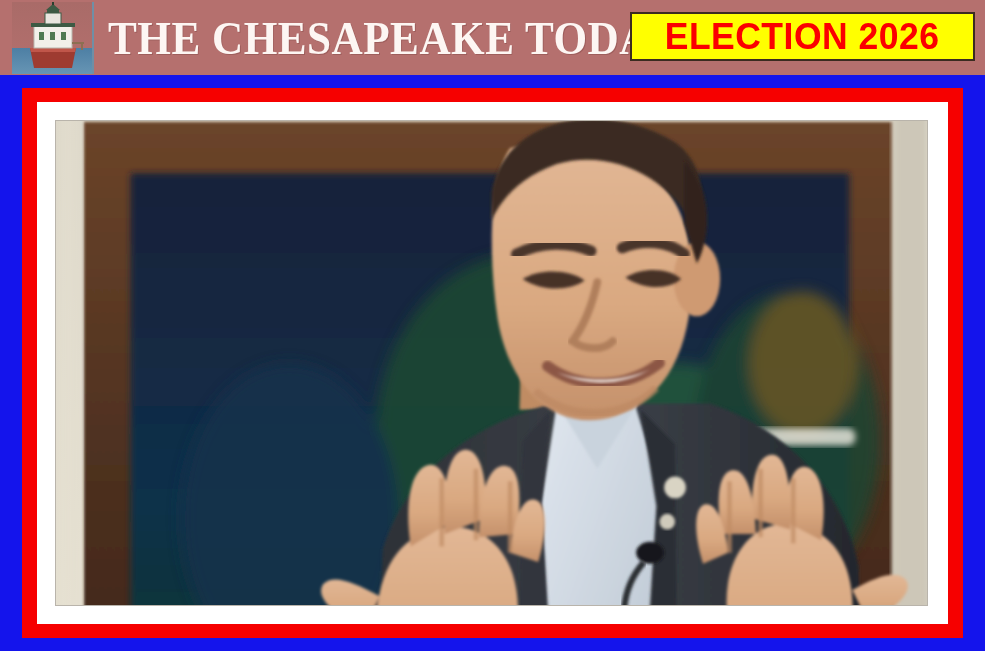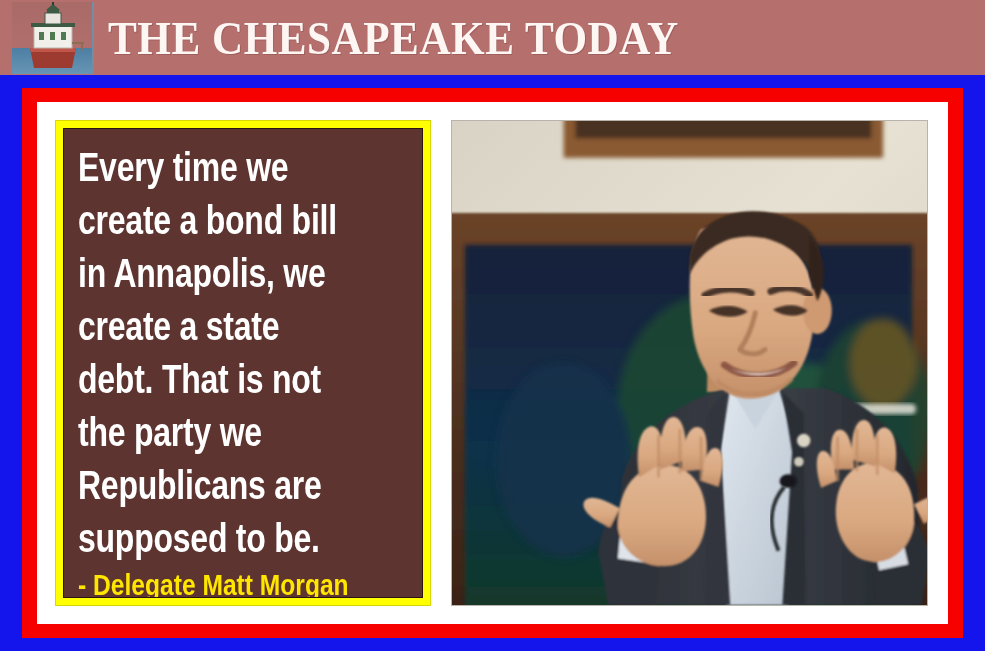--- a/index.html
+++ b/index.html
@@ -207,40 +207,30 @@
         <path d="M34 8 L41 2 L48 8 Z" fill="#3d5a44"></path>
         <rect x="40" y="0" width="2" height="3" fill="#2a3f2f"></rect>
 
         <rect x="60" y="40" width="12" height="2" fill="#8c6f52"></rect>
         <rect x="69" y="40" width="2" height="8" fill="#8c6f52"></rect>
       </svg>
     </div>
 
     <h1 class="masthead-title">THE CHESAPEAKE TODAY</h1>
 
+    <div class="election-badge">
+      <span class="election-badge-text">ELECTION 2026</span>
+    </div>
   </header>
 
   <div class="frame-blue">
     <div class="frame-red">
       <div class="frame-white">
         <div class="content">
 
-          <div class="quote-card">
-            <div class="quote-inner">
-              <div class="quote-text">Every time we
-create a bond bill
-in Annapolis, we
-create a state
-debt. That is not
-the party we
-Republicans are
-supposed to be.</div>
-              <div class="quote-attrib">- Delegate Matt Morgan</div>
-            </div>
-          </div>
 
           <figure class="photo">
             <svg class="photo-svg" viewBox="0 0 560 500" preserveAspectRatio="xMidYMid slice">
               <defs>
                 <linearGradient id="wall" x1="0" y1="0" x2="1" y2="1">
                   <stop offset="0%" stop-color="#d7d2c4"></stop>
                   <stop offset="45%" stop-color="#e6e1d2"></stop>
                   <stop offset="100%" stop-color="#cfcabd"></stop>
                 </linearGradient>
                 <linearGradient id="artwork" x1="0" y1="0" x2="0" y2="1">

